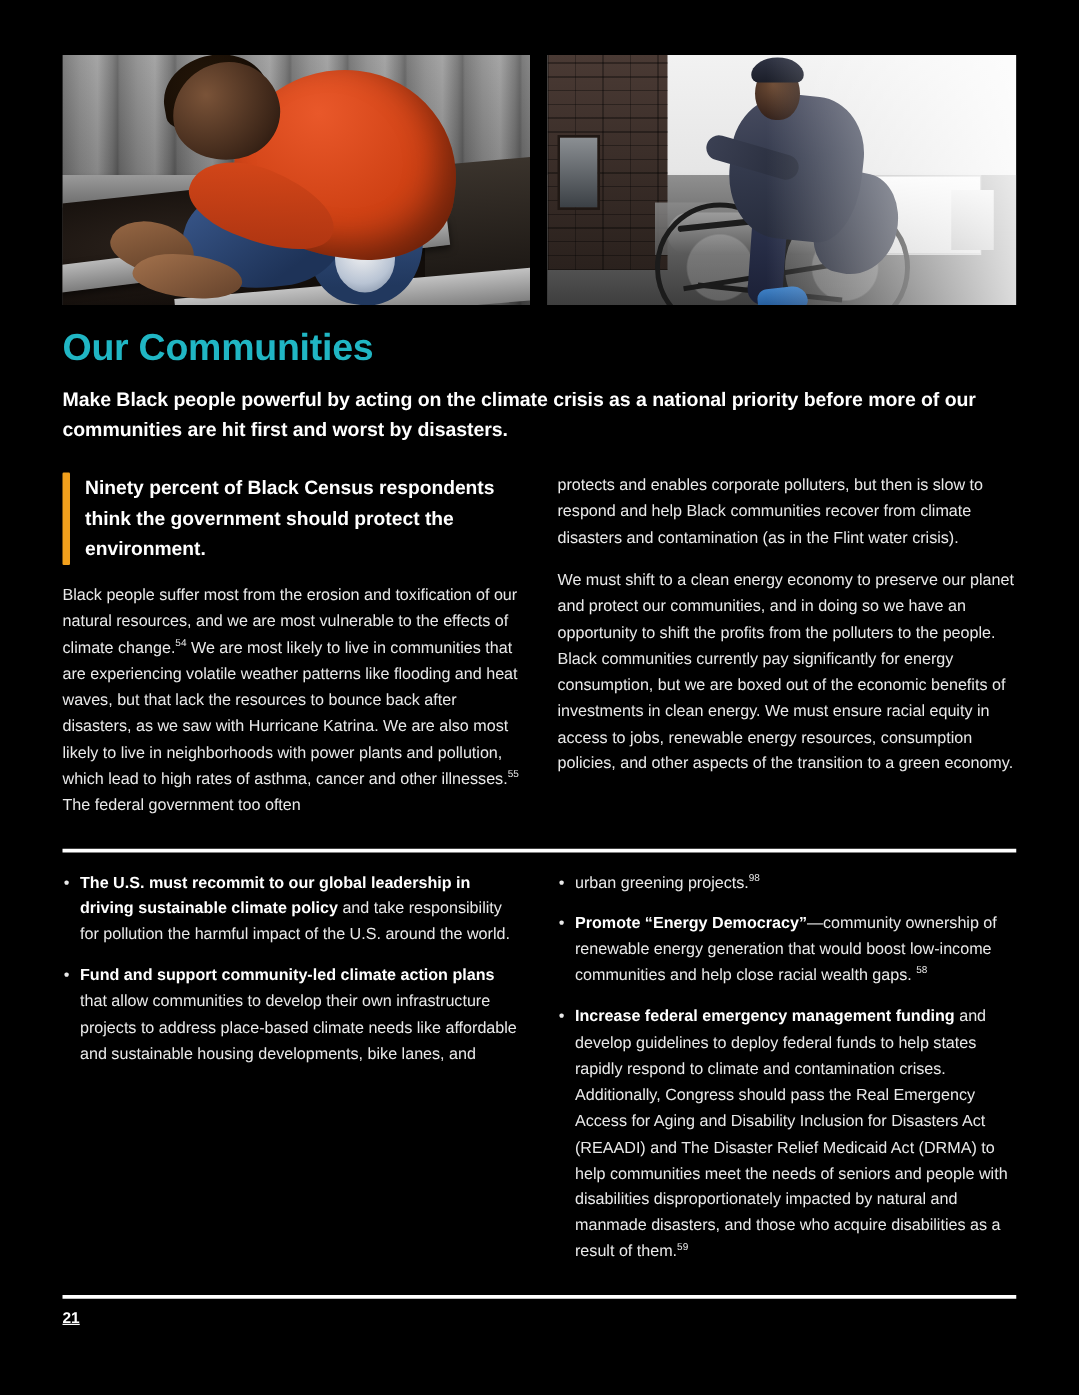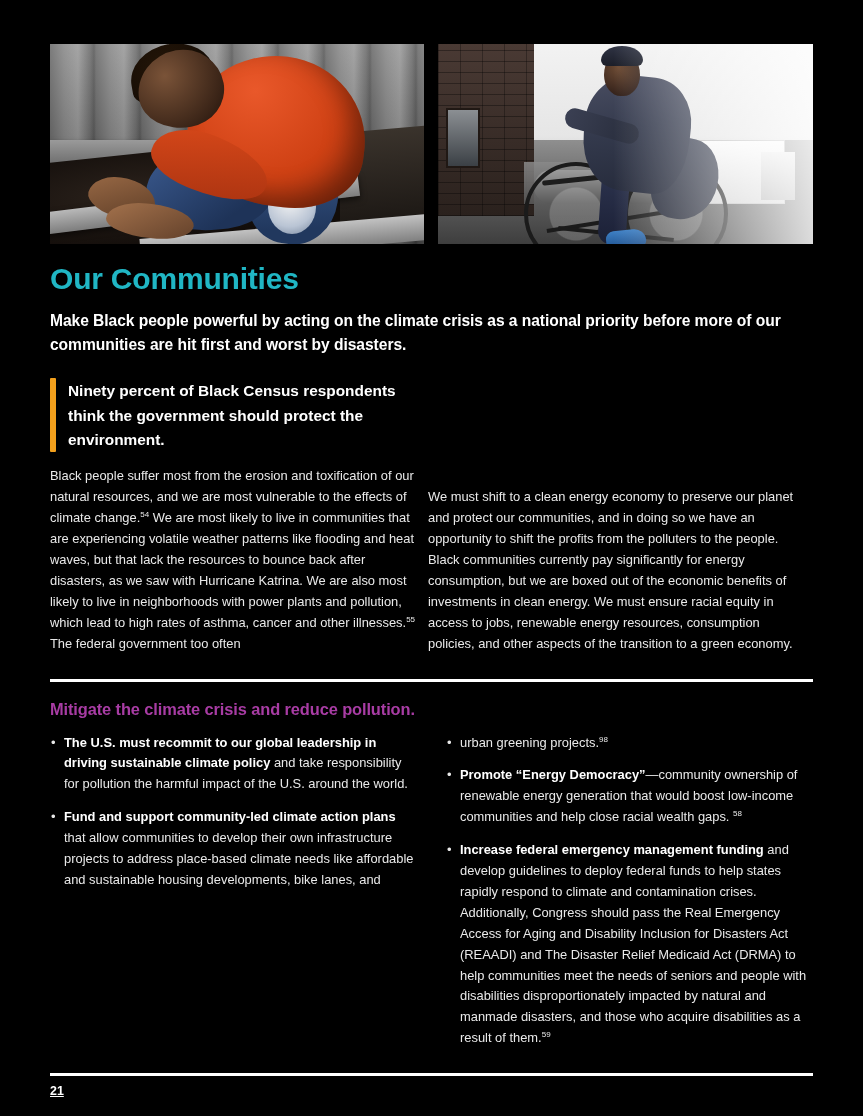--- a/index.html
+++ b/index.html
@@ -271,23 +271,22 @@
     font-weight: 700;
     line-height: 1.52;
     color: #ffffff;
     margin: 14px 0 0 0;
     max-width: 760px;
     letter-spacing: -0.05px;
   }
 
   .cols {
     display: flex;
-    gap: 12px;
+    gap: 30px;
     margin-top: 22px;
-    align-items: flex-end;
   }
   .col { width: 366px; }
 
   .pullquote {
     display: flex;
     gap: 12px;
     margin-bottom: 14px;
   }
   .pullquote-bar {
     width: 6px;
@@ -435,27 +434,27 @@
         <div class="pullquote">
           <div class="pullquote-bar"></div>
           <div class="pullquote-text">Ninety percent of Black Census respondents think the government should protect the environment.</div>
         </div>
         <div>
             <p class="body"><span>Black people suffer most from the erosion and toxification of our natural resources, and we are most vulnerable to the effects of climate change.</span><sup>54</sup><span> We are most likely to live in communities that are experiencing volatile weather patterns like flooding and heat waves, but that lack the resources to bounce back after disasters, as we saw with Hurricane Katrina. We are also most likely to live in neighborhoods with power plants and pollution, which lead to high rates of asthma, cancer and other illnesses.</span><sup>55</sup><span> The federal government too often</span></p>
           </div>
       </div>
       <div class="col">
         <div>
+            <p class="body"><span>protects and enables corporate polluters, but then is slow to respond and help Black communities recover from climate disasters and contamination (as in the Flint water crisis).</span></p>
             <p class="body"><span>We must shift to a clean energy economy to preserve our planet and protect our communities, and in doing so we have an opportunity to shift the profits from the polluters to the people. Black communities currently pay significantly for energy consumption, but we are boxed out of the  economic benefits of investments in clean energy. We must ensure racial equity in access to jobs, renewable energy resources, consumption policies, and other aspects of the transition to a green economy.</span></p>
           </div>
       </div>
     </div>
 
     <hr class="rule">
-    <h2 class="sub-heading">Mitigate the climate crisis and reduce pollution.</h2>
 
     <div class="bullet-cols">
       <ul class="bullets">
           <li><span class="b">The U.S. must recommit to our global leadership in driving sustainable climate policy</span><span> and take responsibility for pollution the harmful impact of the U.S. around the world.</span></li>
           <li><span class="b">Fund and support community-led climate action plans</span><span> that allow communities to develop their own infrastructure projects to address place-based climate needs like affordable and sustainable housing developments, bike lanes, and</span></li>
         </ul>
       <ul class="bullets">
           <li class="no-bullet"><span>urban greening projects.</span><sup>98</sup></li>
           <li><span class="b">Promote “Energy Democracy”</span><span>—community ownership of renewable energy generation that would boost low-income communities and help close racial wealth gaps. </span><sup>58</sup></li>
           <li><span class="b">Increase federal emergency management funding</span><span> and develop guidelines to deploy federal funds to help states rapidly respond to climate and contamination crises. Additionally, Congress should pass the Real Emergency Access for Aging and Disability Inclusion for Disasters Act (REAADI) and The Disaster Relief Medicaid Act (DRMA) to help communities meet the needs of seniors and people with disabilities disproportionately impacted by natural and manmade disasters, and those who acquire disabilities as a result of them.</span><sup>59</sup></li>

